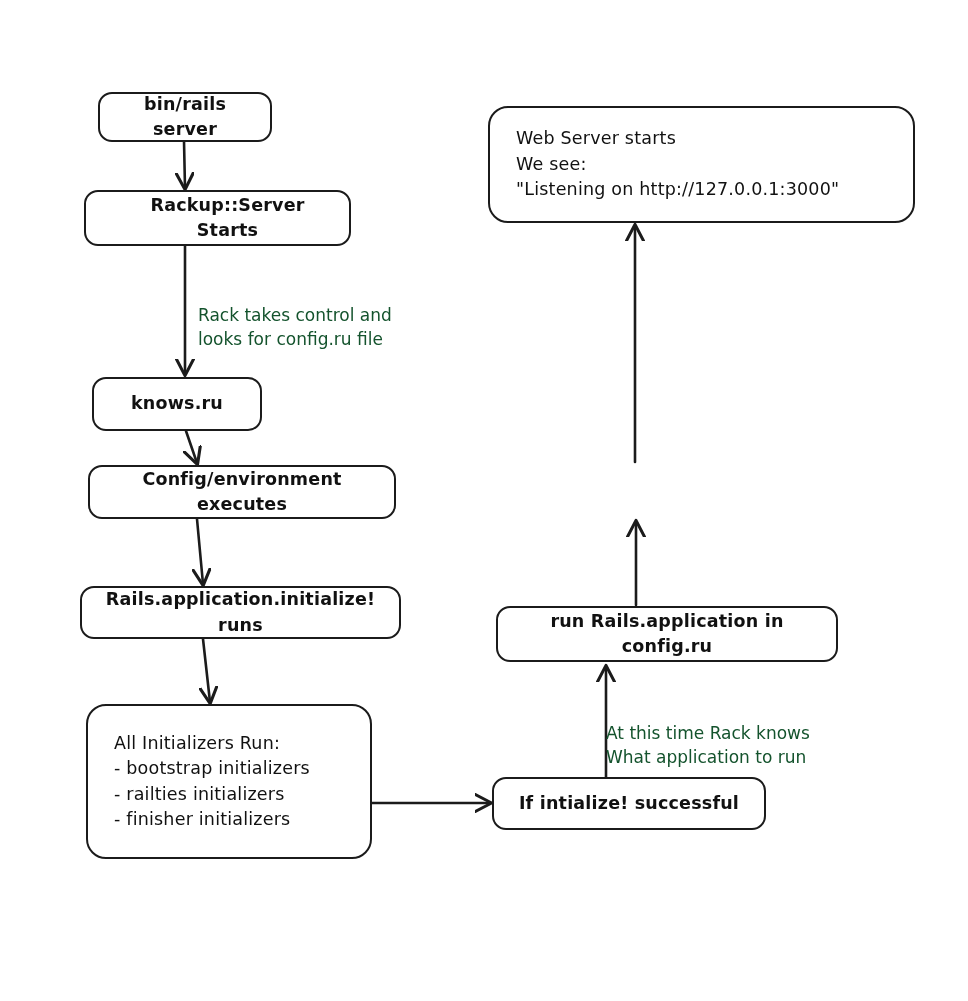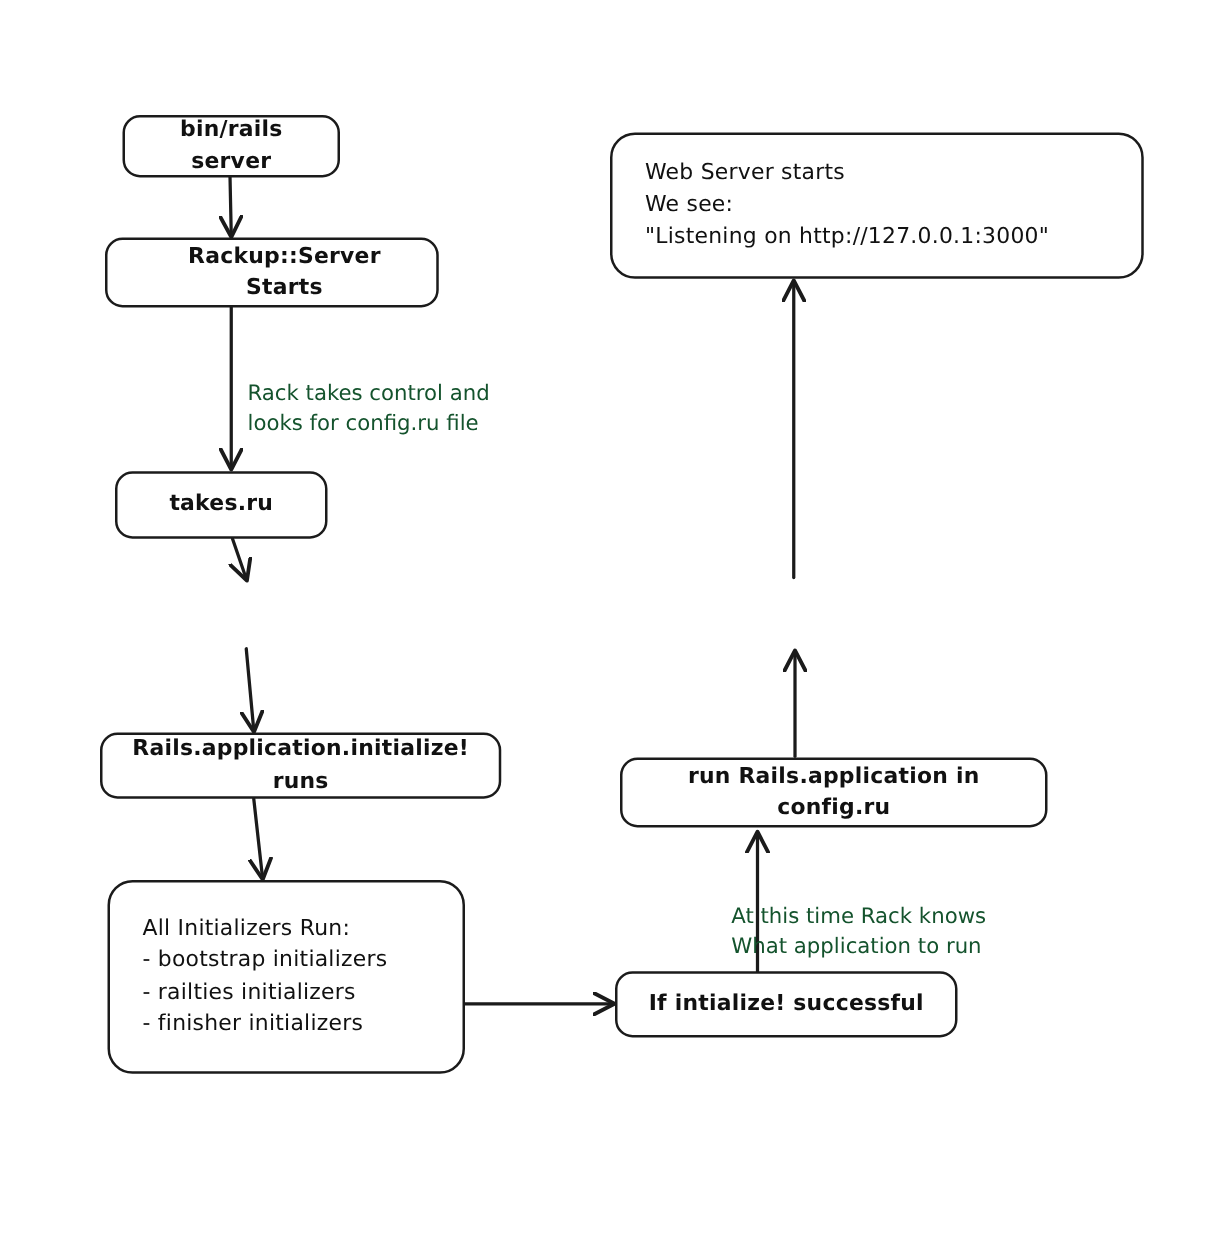--- a/index.html
+++ b/index.html
@@ -91,40 +91,43 @@
   <div class="node centered" style="left:84px; top:190px; width:267px; height:56px;padding-left:20px;">
     <span class="node-text">Rackup::Server Starts</span>
   </div>
 
   <div class="edge-label" style="left:198px; top:279px; width:245px;">
     <span>Rack takes control and
 looks for config.ru file</span>
   </div>
 
   <div class="node centered" style="left:92px; top:377px; width:170px; height:54px;">
-    <span class="node-text">takes.ru</span>
+    <span class="node-text">knows.ru</span>
   </div>
 
+  <div class="node centered" style="left:88px; top:465px; width:308px; height:54px;">
+    <span class="node-text">Config/environment executes</span>
+  </div>
 
   <div class="node centered" style="left:80px; top:586px; width:321px; height:53px;">
     <span class="node-text">Rails.application.initialize! runs</span>
   </div>
 
   <div class="node left multiline" style="left:86px; top:704px; width:286px; height:155px; border-radius:20px;">
     <span class="node-text">All Initializers Run:
  - bootstrap initializers
  - railties initializers
  - finisher initializers</span>
   </div>
 
   <div class="node centered" style="left:492px; top:777px; width:274px; height:53px;">
     <span class="node-text">If intialize! successful</span>
   </div>
 
-  <div class="edge-label" style="left:585px; top:697px; width:260px;">
+  <div class="edge-label" style="left:606px; top:697px; width:260px;">
     <span>At this time Rack knows
 What application to run</span>
   </div>
 
   <div class="node centered" style="left:496px; top:606px; width:342px; height:56px;">
     <span class="node-text">run Rails.application in config.ru</span>
   </div>
 
 
   <div class="node left multiline" style="left:488px; top:106px; width:427px; height:117px; border-radius:20px;">

